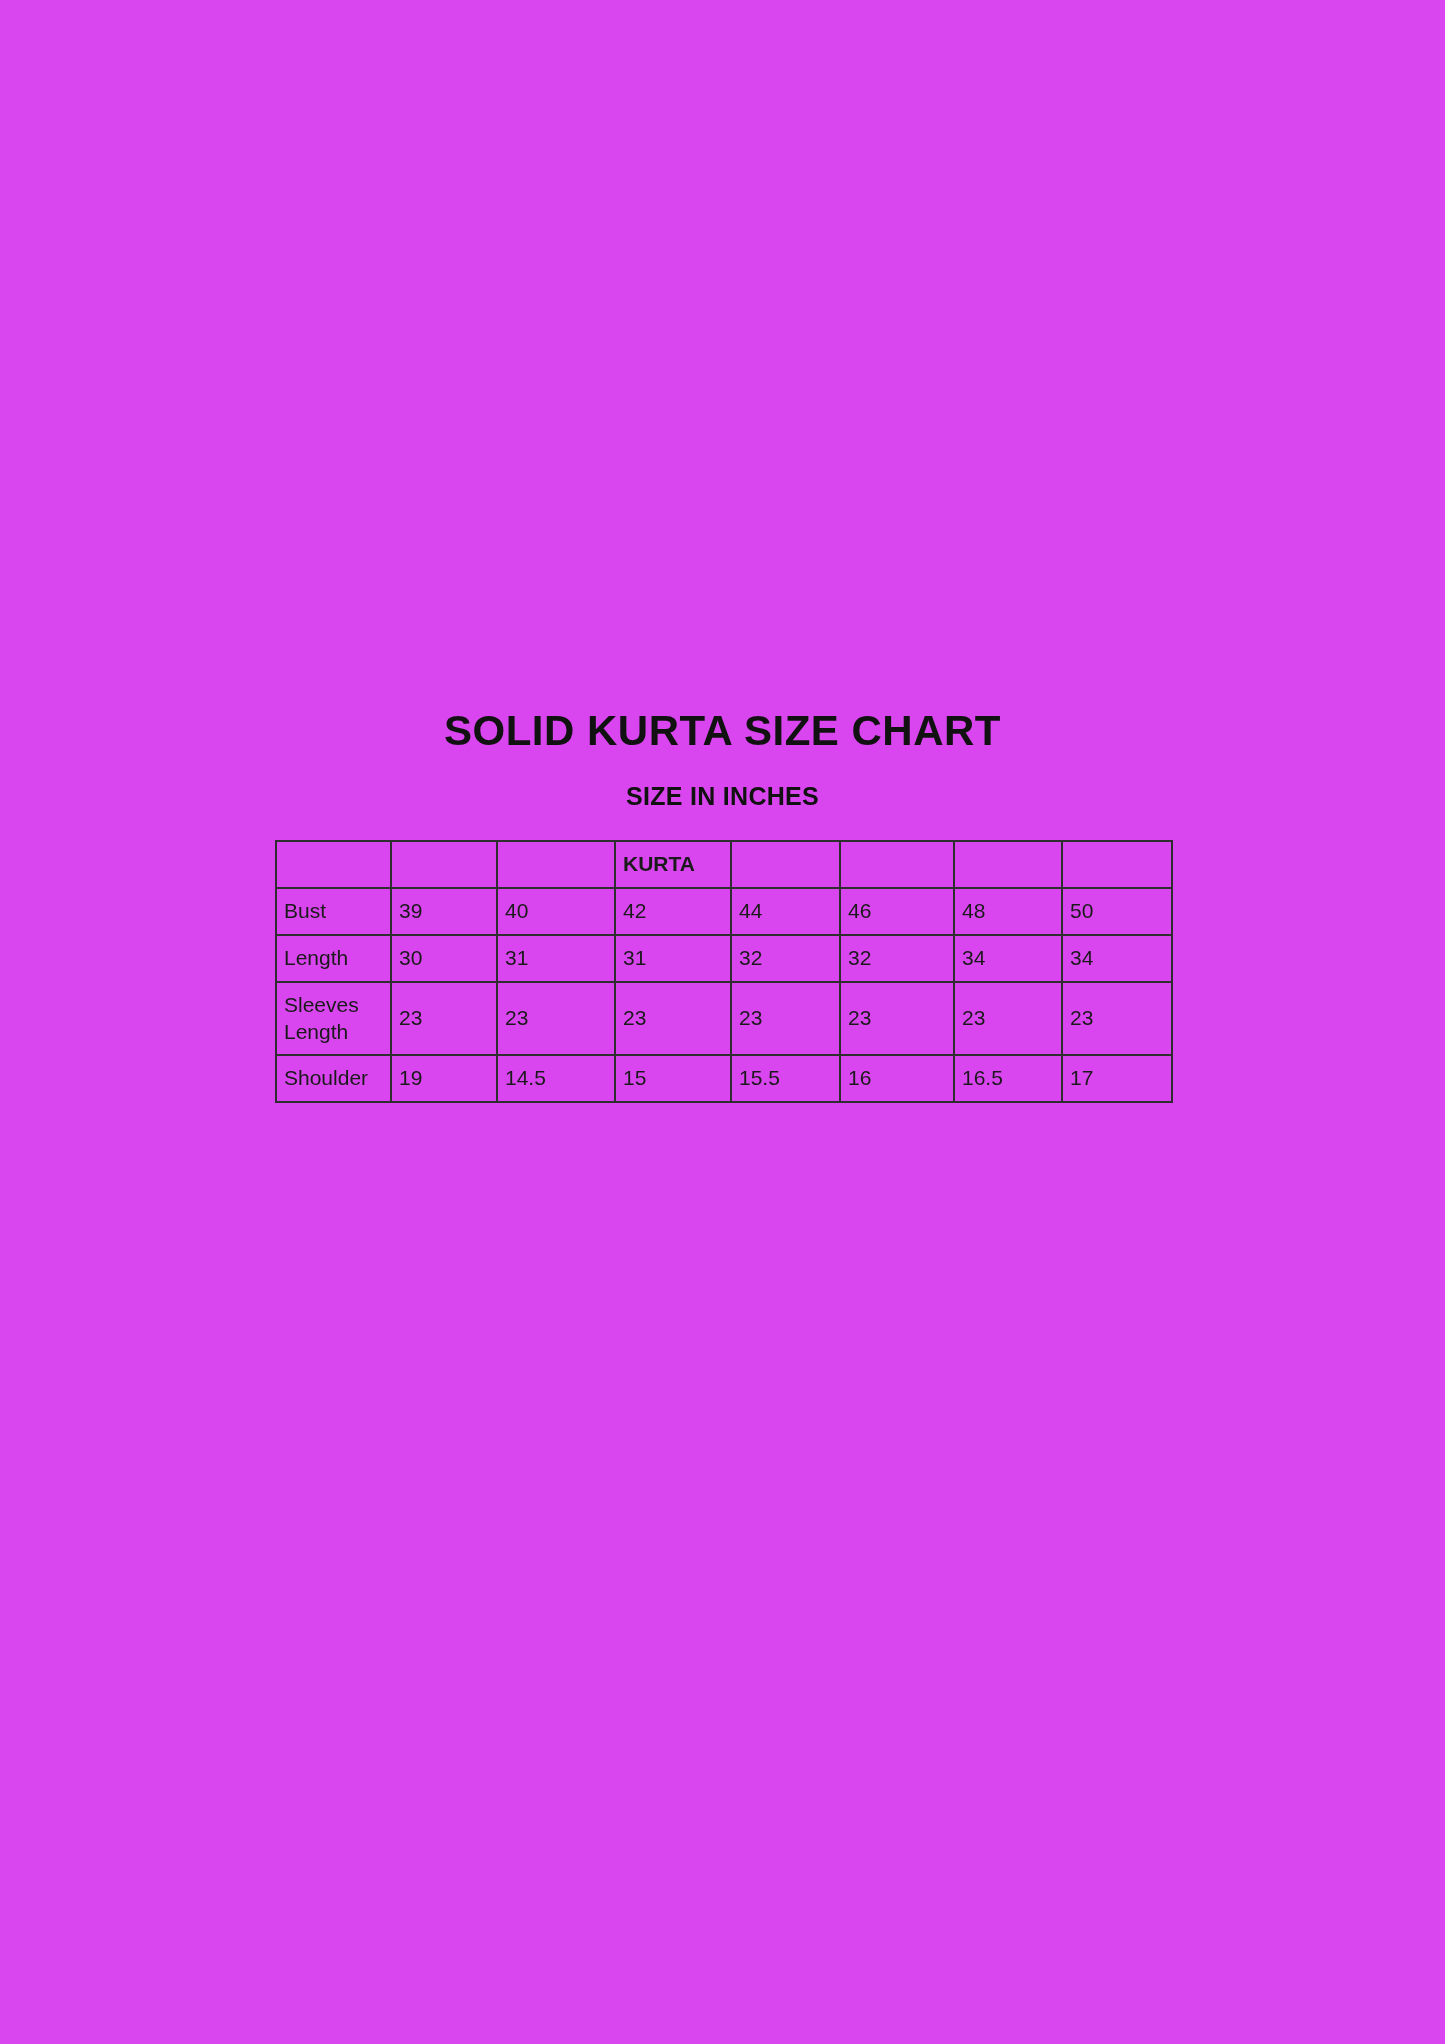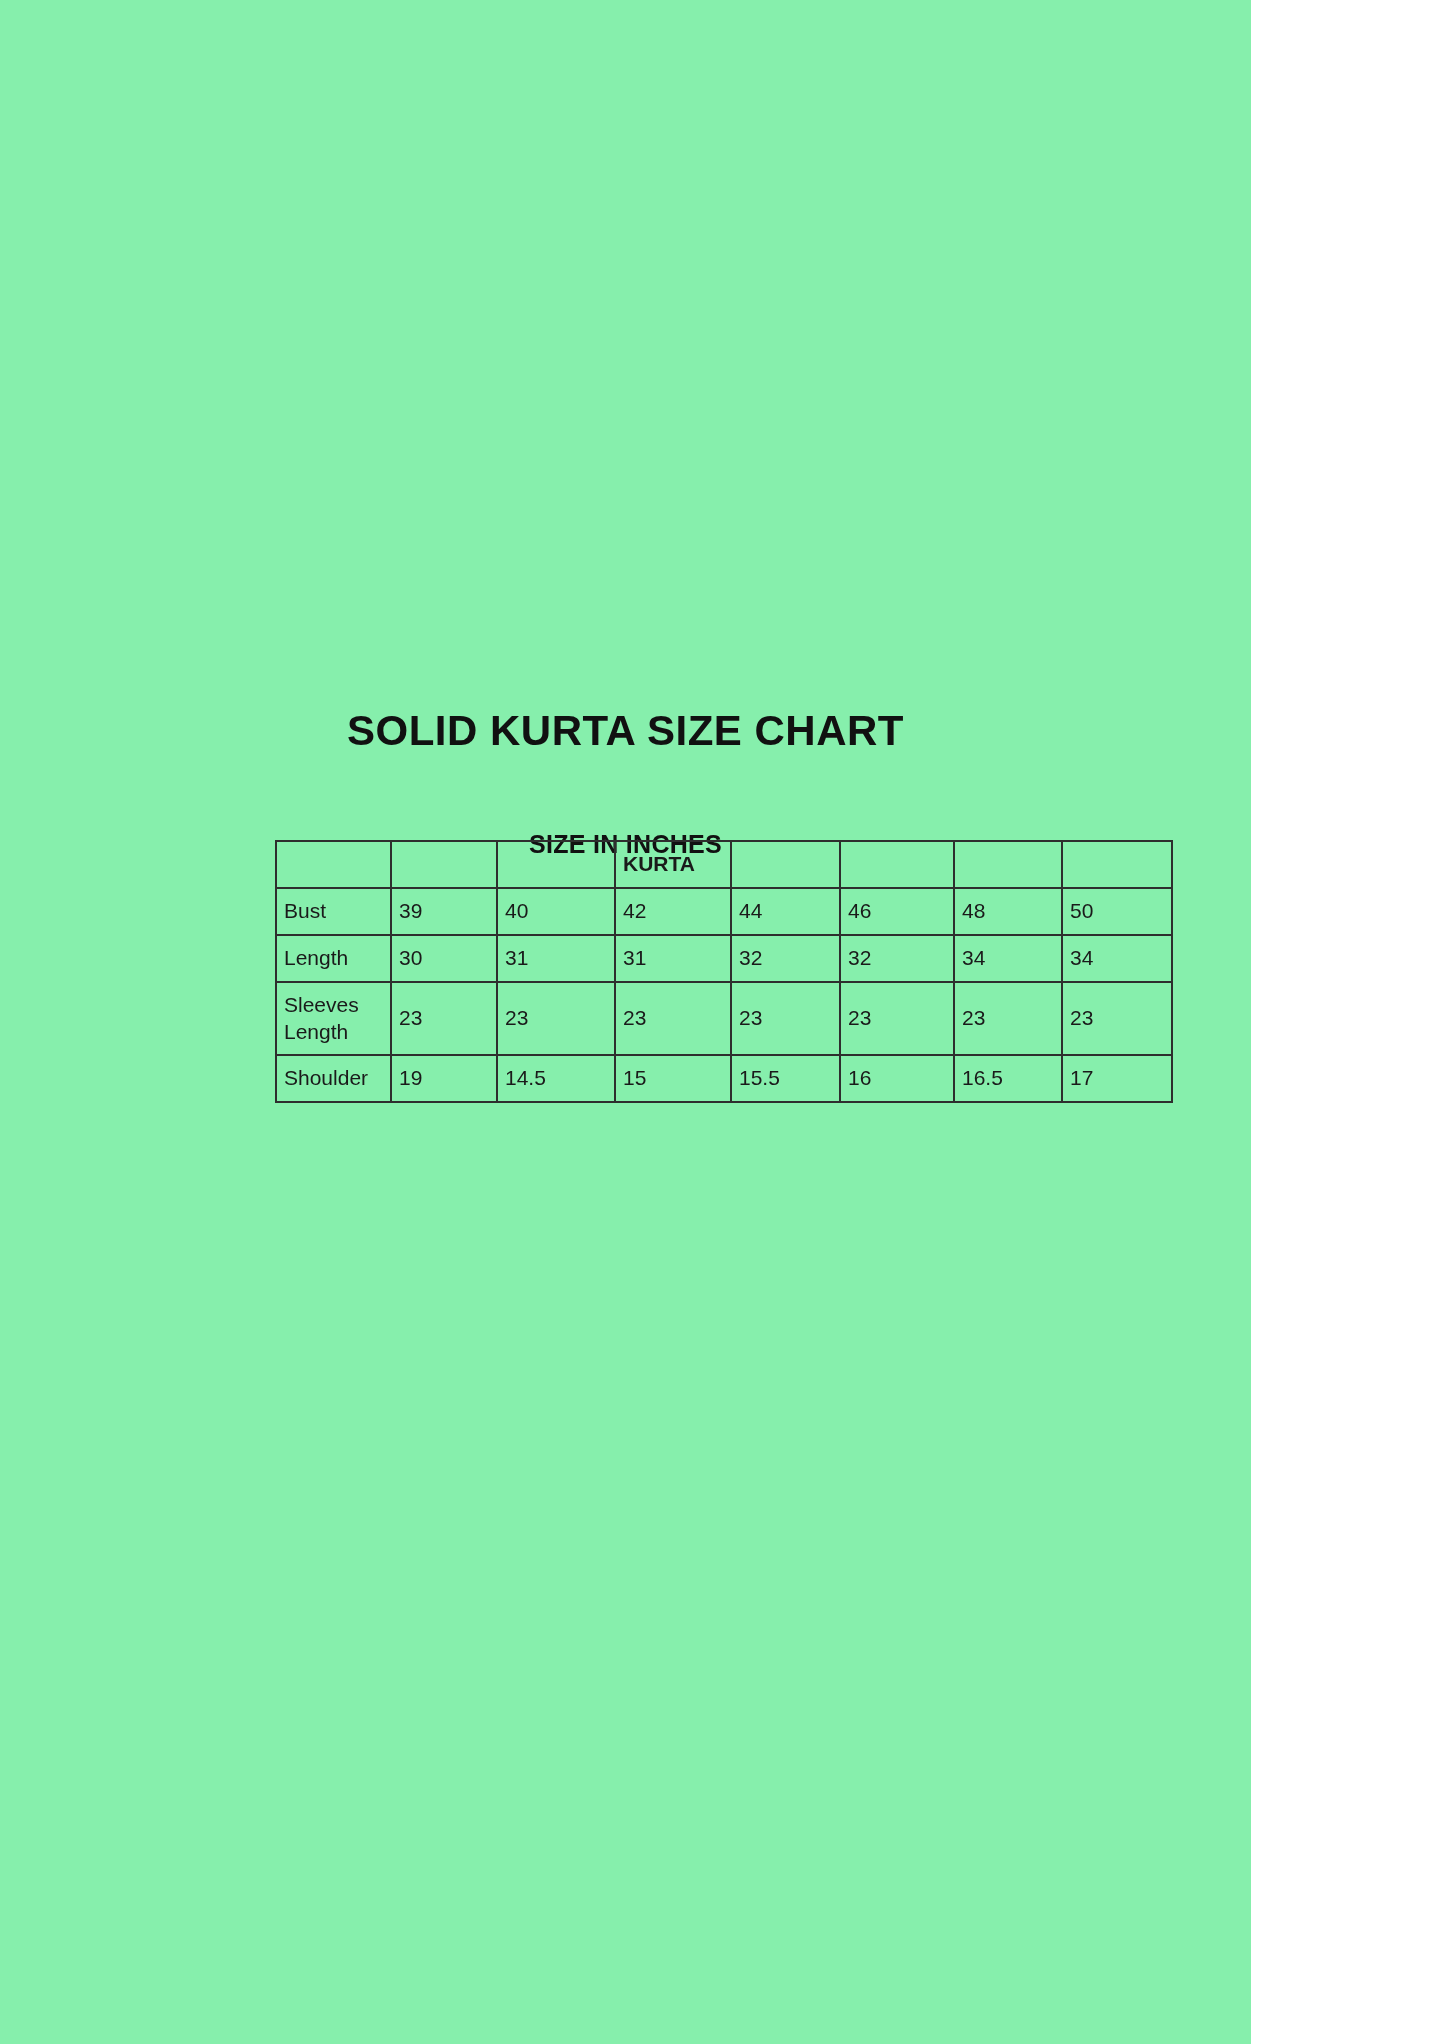--- a/index.html
+++ b/index.html
@@ -3,23 +3,23 @@
 <meta charset="utf-8">
 <style>
   * { margin: 0; padding: 0; box-sizing: border-box; }
   html, body {
     background: #ffffff;
     font-family: "Liberation Sans", sans-serif;
     color: #1a1a1a;
   }
   .page {
     position: relative;
-    width: 1251px;
+    width: 1445px;
     height: 2044px;
-    background: #86efac;
+    background: #d946ef;
     overflow: hidden;
   }
   .title {
     position: absolute;
     top: 706px;
     left: 0;
     width: 100%;
     text-align: center;
     font-size: 42px;
     line-height: 50px;
@@ -31,21 +31,20 @@
     position: absolute;
     top: 781px;
     left: 0;
     width: 100%;
     text-align: center;
     font-size: 25px;
     line-height: 30px;
     font-weight: bold;
     color: #111111;
     letter-spacing: 0.3px;
-    margin-top: 48px;
   }
   table.size-chart {
     position: absolute;
     left: 275px;
     top: 840px;
     width: 896px;
     border-collapse: collapse;
     table-layout: fixed;
     font-size: 21px;
     color: #1a1a1a;

